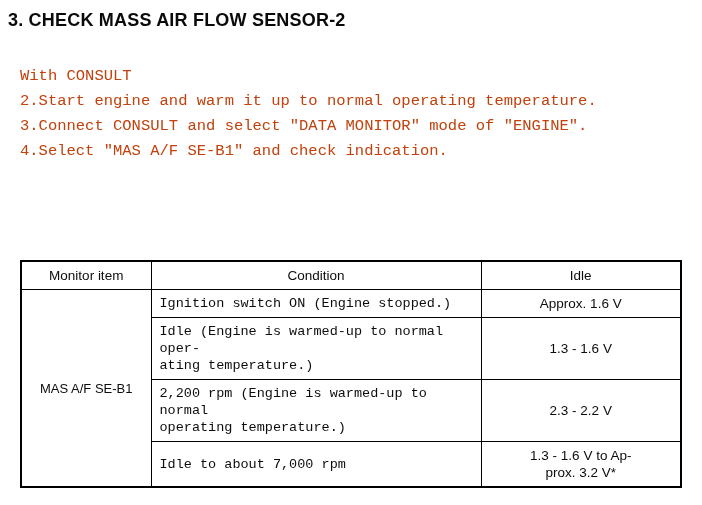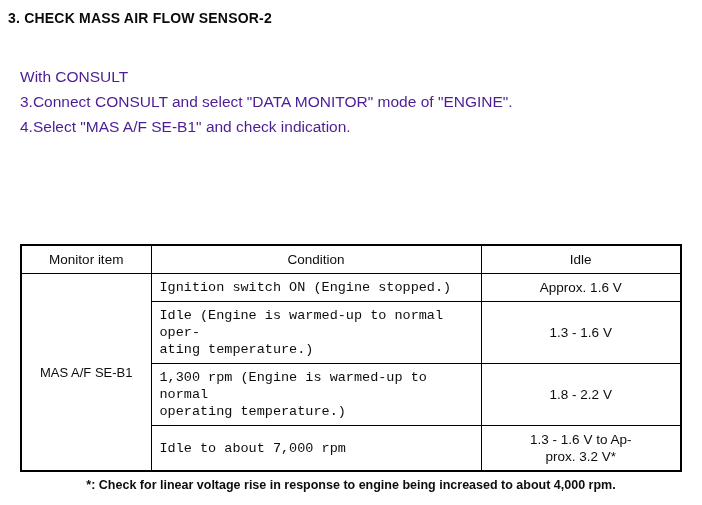--- a/index.html
+++ b/index.html
@@ -20,42 +20,43 @@
     position: relative;
     width: 702px;
     height: 505px;
     box-sizing: border-box;
   }
 
   .heading {
     position: absolute;
     left: 8px;
     top: 10px;
-    font-size: 14px;
+    font-size: 18px;
     font-weight: bold;
     letter-spacing: 0.2px;
     color: #0a0a0a;
   }
 
   .body-block {
     position: absolute;
     left: 20px;
     top: 64px;
     font-size: 15.5px;
     line-height: 25px;
-    color: #4c1d95;
+    color: #c2410c;
+    font-family: Liberation Mono, monospace;
   }
   .body-line {
     white-space: pre;
   }
 
   .table-wrap {
     position: absolute;
     left: 20px;
-    top: 244px;
+    top: 260px;
     width: 598px;
   }
 
   table.spec {
     border-collapse: collapse;
     width: 662px;
     table-layout: fixed;
     font-size: 13.5px;
     color: #0d0d0d;
   }
@@ -113,20 +114,21 @@
 </style>
 </head>
 <body>
 
 <div class="page">
 
   <div class="heading">3. CHECK MASS AIR FLOW SENSOR-2</div>
 
   <div class="body-block">
     <div class="body-line">With CONSULT</div>
+    <div class="body-line">2.Start engine and warm it up to normal operating temperature.</div>
     <div class="body-line">3.Connect CONSULT and select "DATA MONITOR" mode of "ENGINE".</div>
     <div class="body-line">4.Select "MAS A/F SE-B1" and check indication.</div>
   </div>
 
   <div class="table-wrap">
     <table class="spec">
       <colgroup>
         <col class="col-monitor">
         <col class="col-cond">
         <col class="col-value">
@@ -141,28 +143,27 @@
           <td class="monitor-cell" rowspan="4">MAS A/F SE-B1</td>
           <td class="cell-left two-line">Ignition switch ON (Engine stopped.)</td>
           <td class="cell-center two-line">Approx. 1.6 V</td>
         </tr>
         <tr>
           <td class="cell-left two-line">Idle (Engine is warmed-up to normal oper-
 ating temperature.)</td>
           <td class="cell-center two-line">1.3 - 1.6 V</td>
         </tr>
         <tr>
-          <td class="cell-left two-line">1,300 rpm (Engine is warmed-up to normal
+          <td class="cell-left two-line">2,200 rpm (Engine is warmed-up to normal
 operating temperature.)</td>
-          <td class="cell-center two-line">1.8 - 2.2 V</td>
+          <td class="cell-center two-line">2.3 - 2.2 V</td>
         </tr>
         <tr>
           <td class="cell-left two-line">Idle to about 7,000 rpm</td>
           <td class="cell-center two-line">1.3 - 1.6 V to Ap-
 prox. 3.2 V*</td>
         </tr>
       </tbody>
     </table>
   </div>
 
-  <div class="footnote">*: Check for linear voltage rise in response to engine being increased to about 4,000 rpm.</div>
 
 </div>
 
 </body></html>

